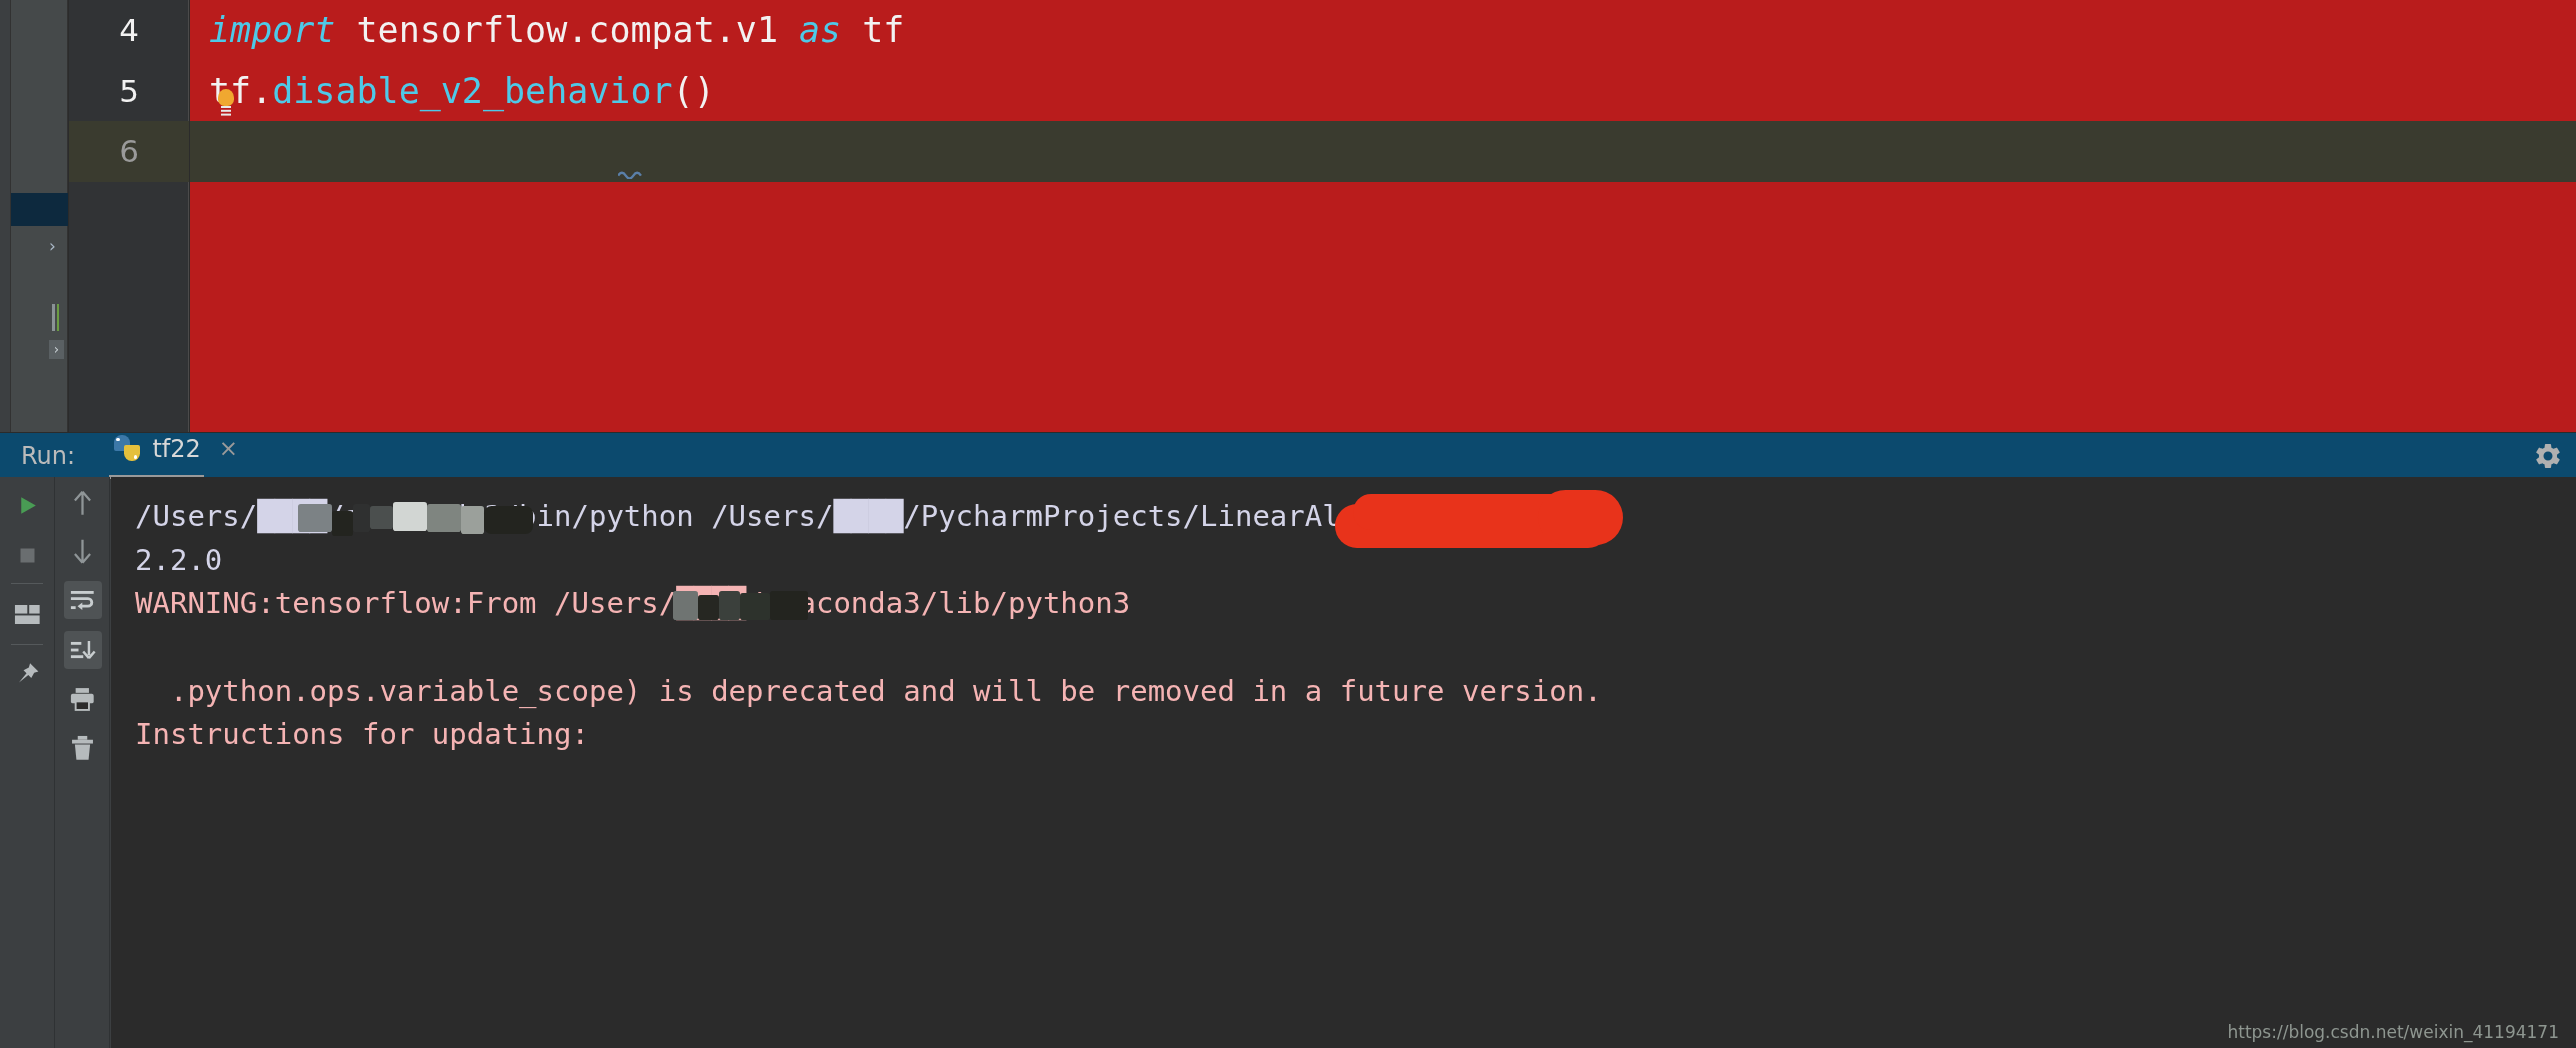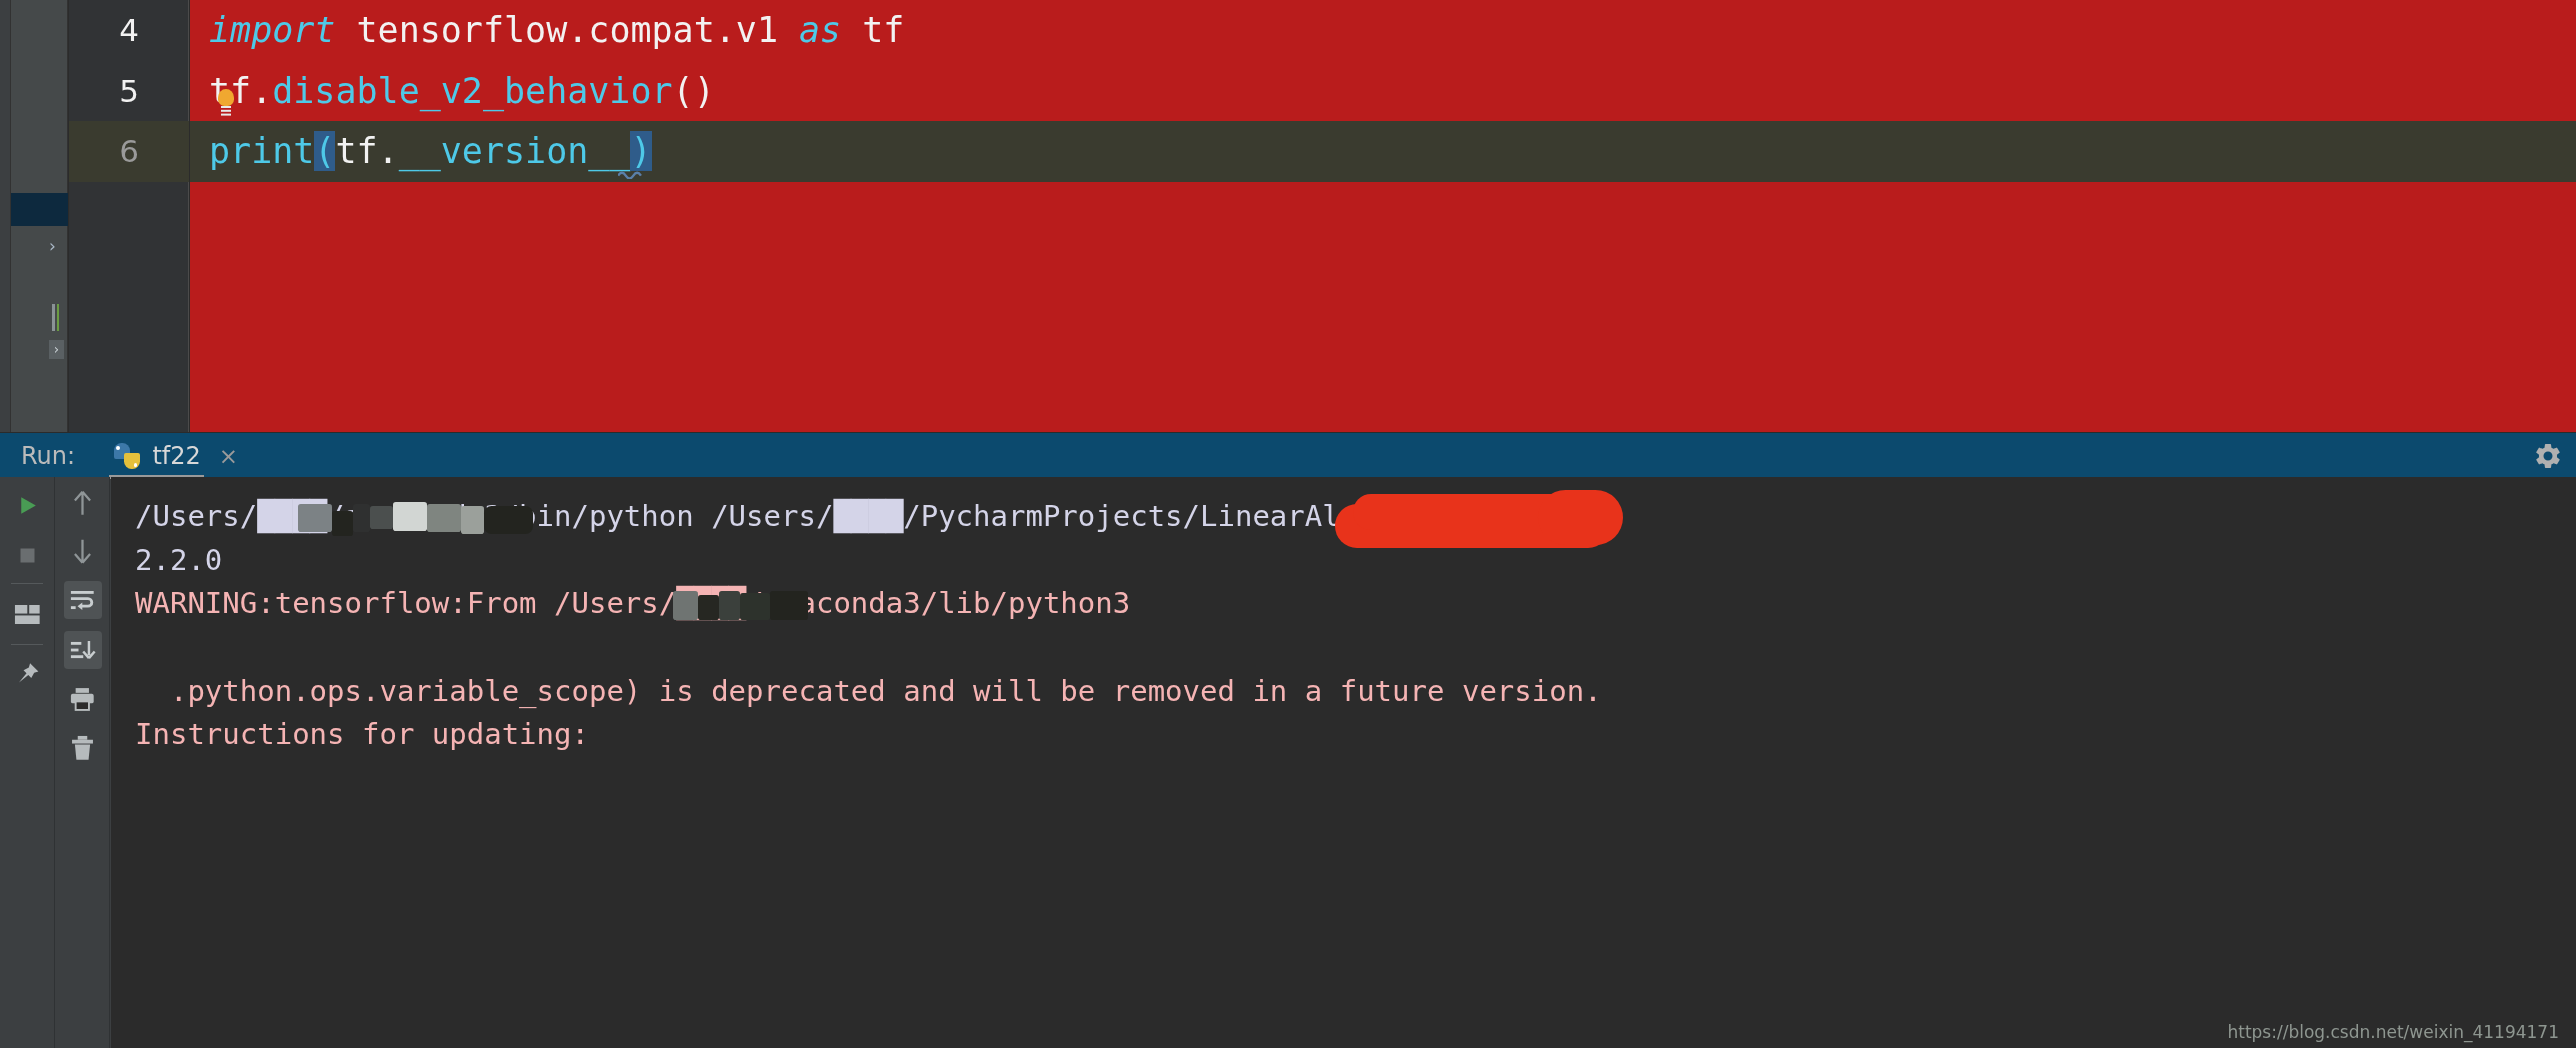--- a/index.html
+++ b/index.html
@@ -181,21 +181,21 @@
     font-size: 24px;
     line-height: 30px;
     color: #bbbbbb;
     font-family: "DejaVu Sans", sans-serif;
   }
   .run-tab {
     position: absolute;
     left: 104px; top: 1.9px;
     height: 43px;
     display: flex;
-    align-items: center;
+    align-items: flex-start;
     gap: 12.3px;
     padding: 0 9.5px;
   }
   .run-tab .tabtext {
     font-size: 24px;
     color: #d8d8d8;
     font-family: "DejaVu Sans", sans-serif;
   }
   .run-tab .tabclose {
     font-size: 23px;
@@ -339,21 +339,20 @@
       <div class="ln dim" style="top:121px">6</div>
     </div>
 
     <div class="code">
       <div class="code-cur-bg" style="top:121px"></div>
 
       <div class="cline" style="top:0px"><span class="kw">import </span><span class="plain">tensorflow.compat.v1 </span><span class="kw">as </span><span class="plain">tf</span></div>
 
       <div class="cline" style="top:61px"><span class="plain">tf.</span><span class="call">disable_v2_behavior</span><span class="plain">()</span></div>
 
-      <div class="cline" style="top:121px"><span class="call">print</span><span class="selc">(</span><span class="plain">tf.</span><span class="call">__version__</span><span class="selc">)</span></div>
 
       <svg style="position:absolute;left:428px;top:169px;" width="25" height="9.5" viewBox="0 0 26 10">
         <path d="M0 7 Q 4 1 8 7 T 16 7 T 24 7" stroke="#5a7fa8" stroke-width="2.5" fill="none"></path>
       </svg>
     </div>
 
     <div class="bulb">
       <div class="glass"></div>
       <div class="base"></div>
     </div>

